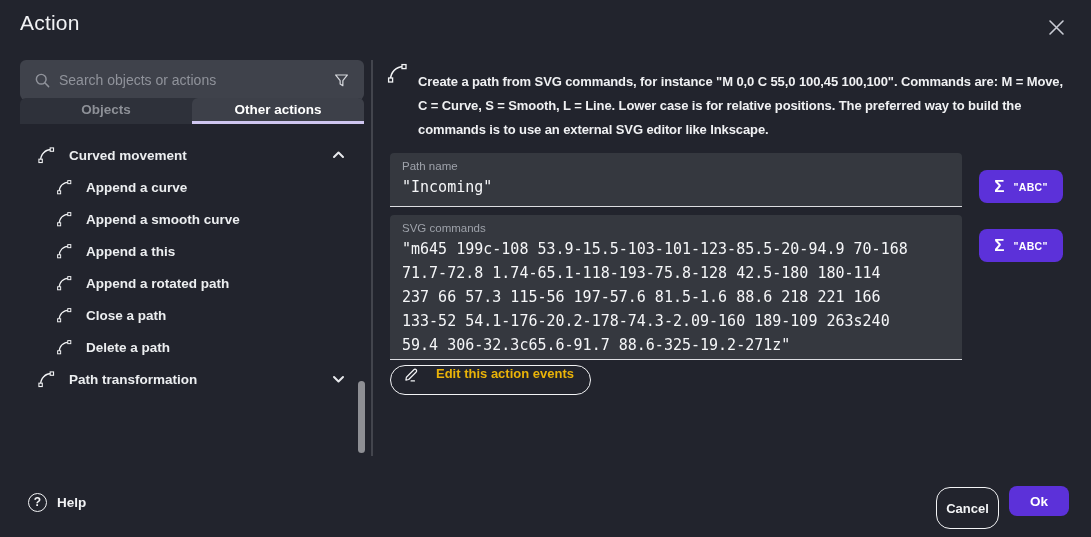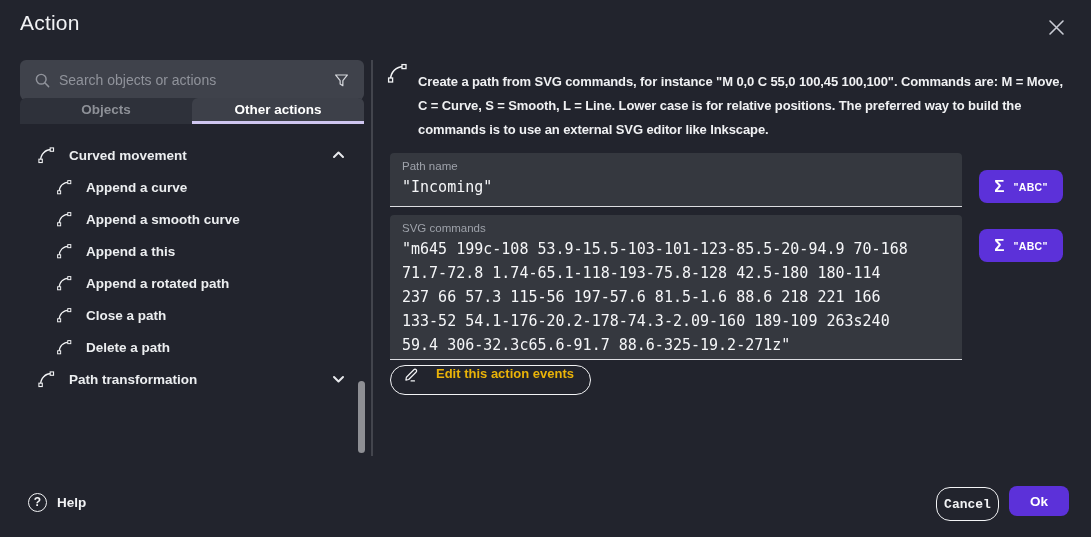--- a/index.html
+++ b/index.html
@@ -103,24 +103,24 @@
     color:#f2f3f5; font-size:13.5px; font-weight:bold; cursor:pointer;
     display:flex; align-items:center; gap:10px;
     font-family:"Liberation Sans", sans-serif;
   }
   .help-circle {
     width:19px; height:19px; border:1.5px solid #f2f3f5; border-radius:50%;
     display:flex; align-items:center; justify-content:center;
     font-size:12px; font-weight:bold;
   }
   .cancel-btn {
-    left:936px; top:487px; width:63px; height:34px;
+    left:936px; top:487px; width:63px; height:42px;
     background:transparent; border:1px solid #f2f3f5; border-radius:14px;
     color:#f2f3f5; font-size:13px; font-weight:bold; cursor:pointer;
-    font-family:Liberation Mono, monospace;
+    font-family:Liberation Sans, sans-serif;
   }
   .ok-btn {
     left:1009px; top:486px; width:60px; height:30px;
     background:#5c31d9; border:none; border-radius:8px;
     color:#ffffff; font-size:13.5px; font-weight:bold; cursor:pointer;
     font-family:"Liberation Sans", sans-serif;
   }
   svg { display:block; }
 </style>
 </head>

